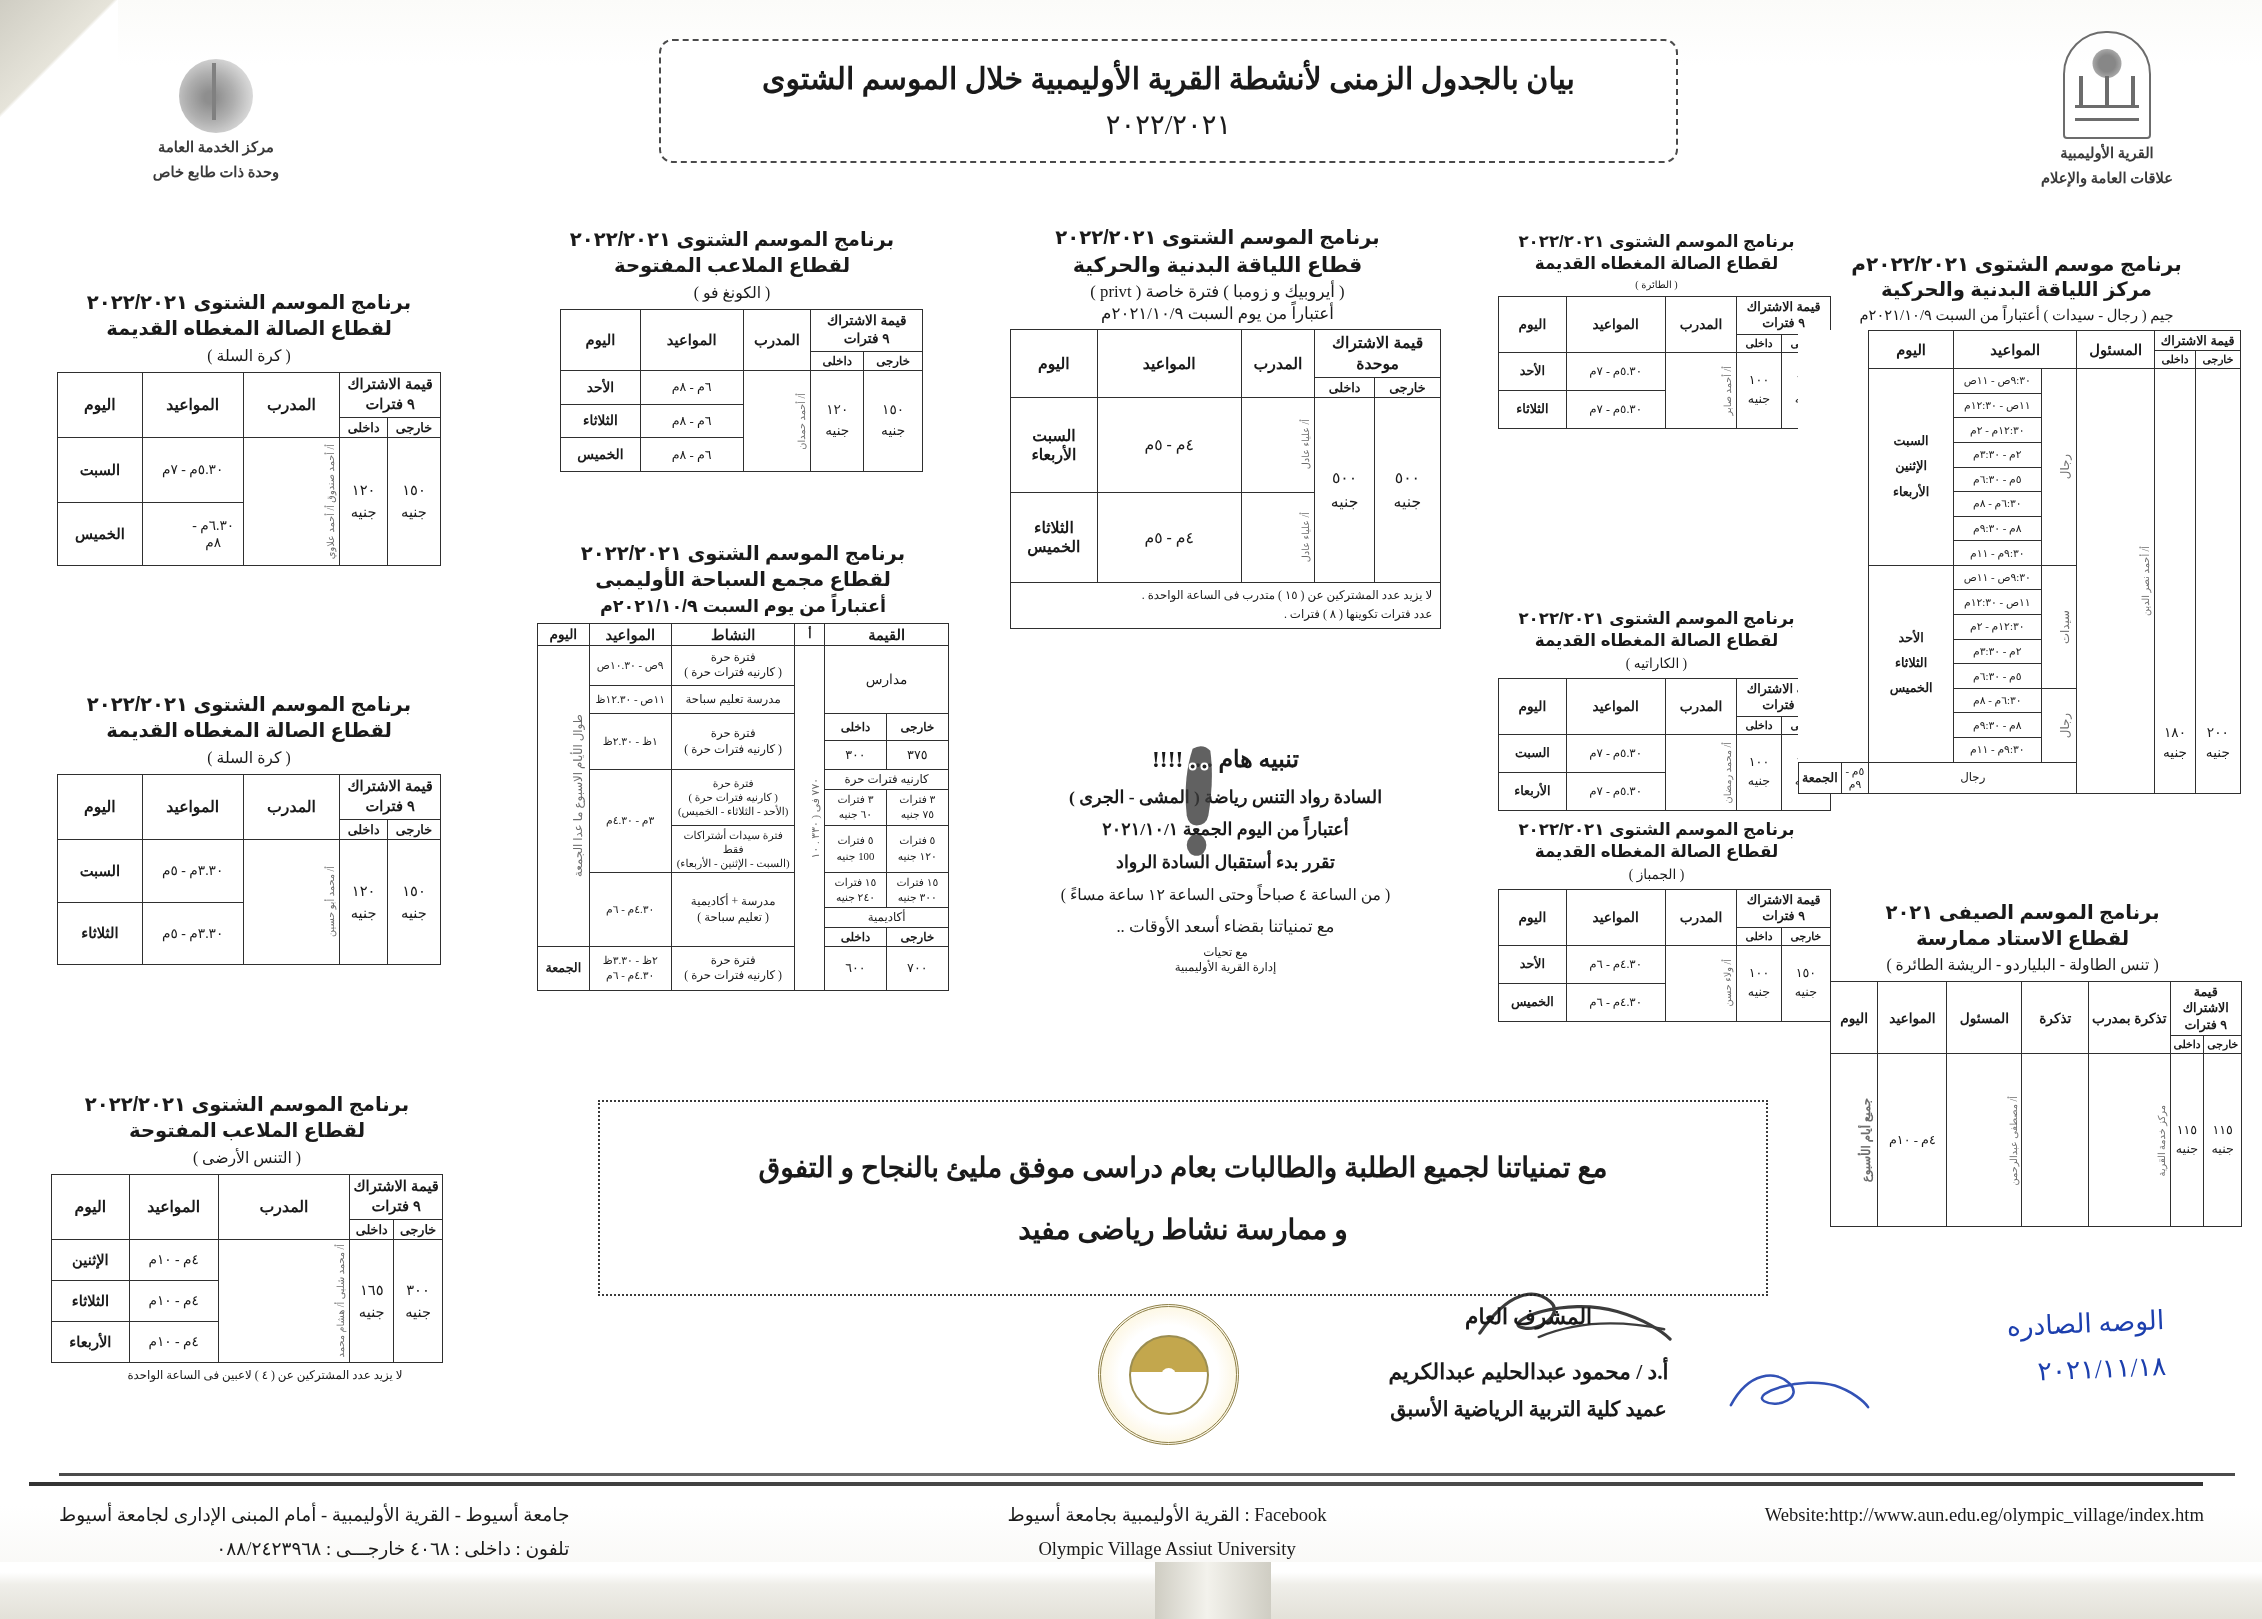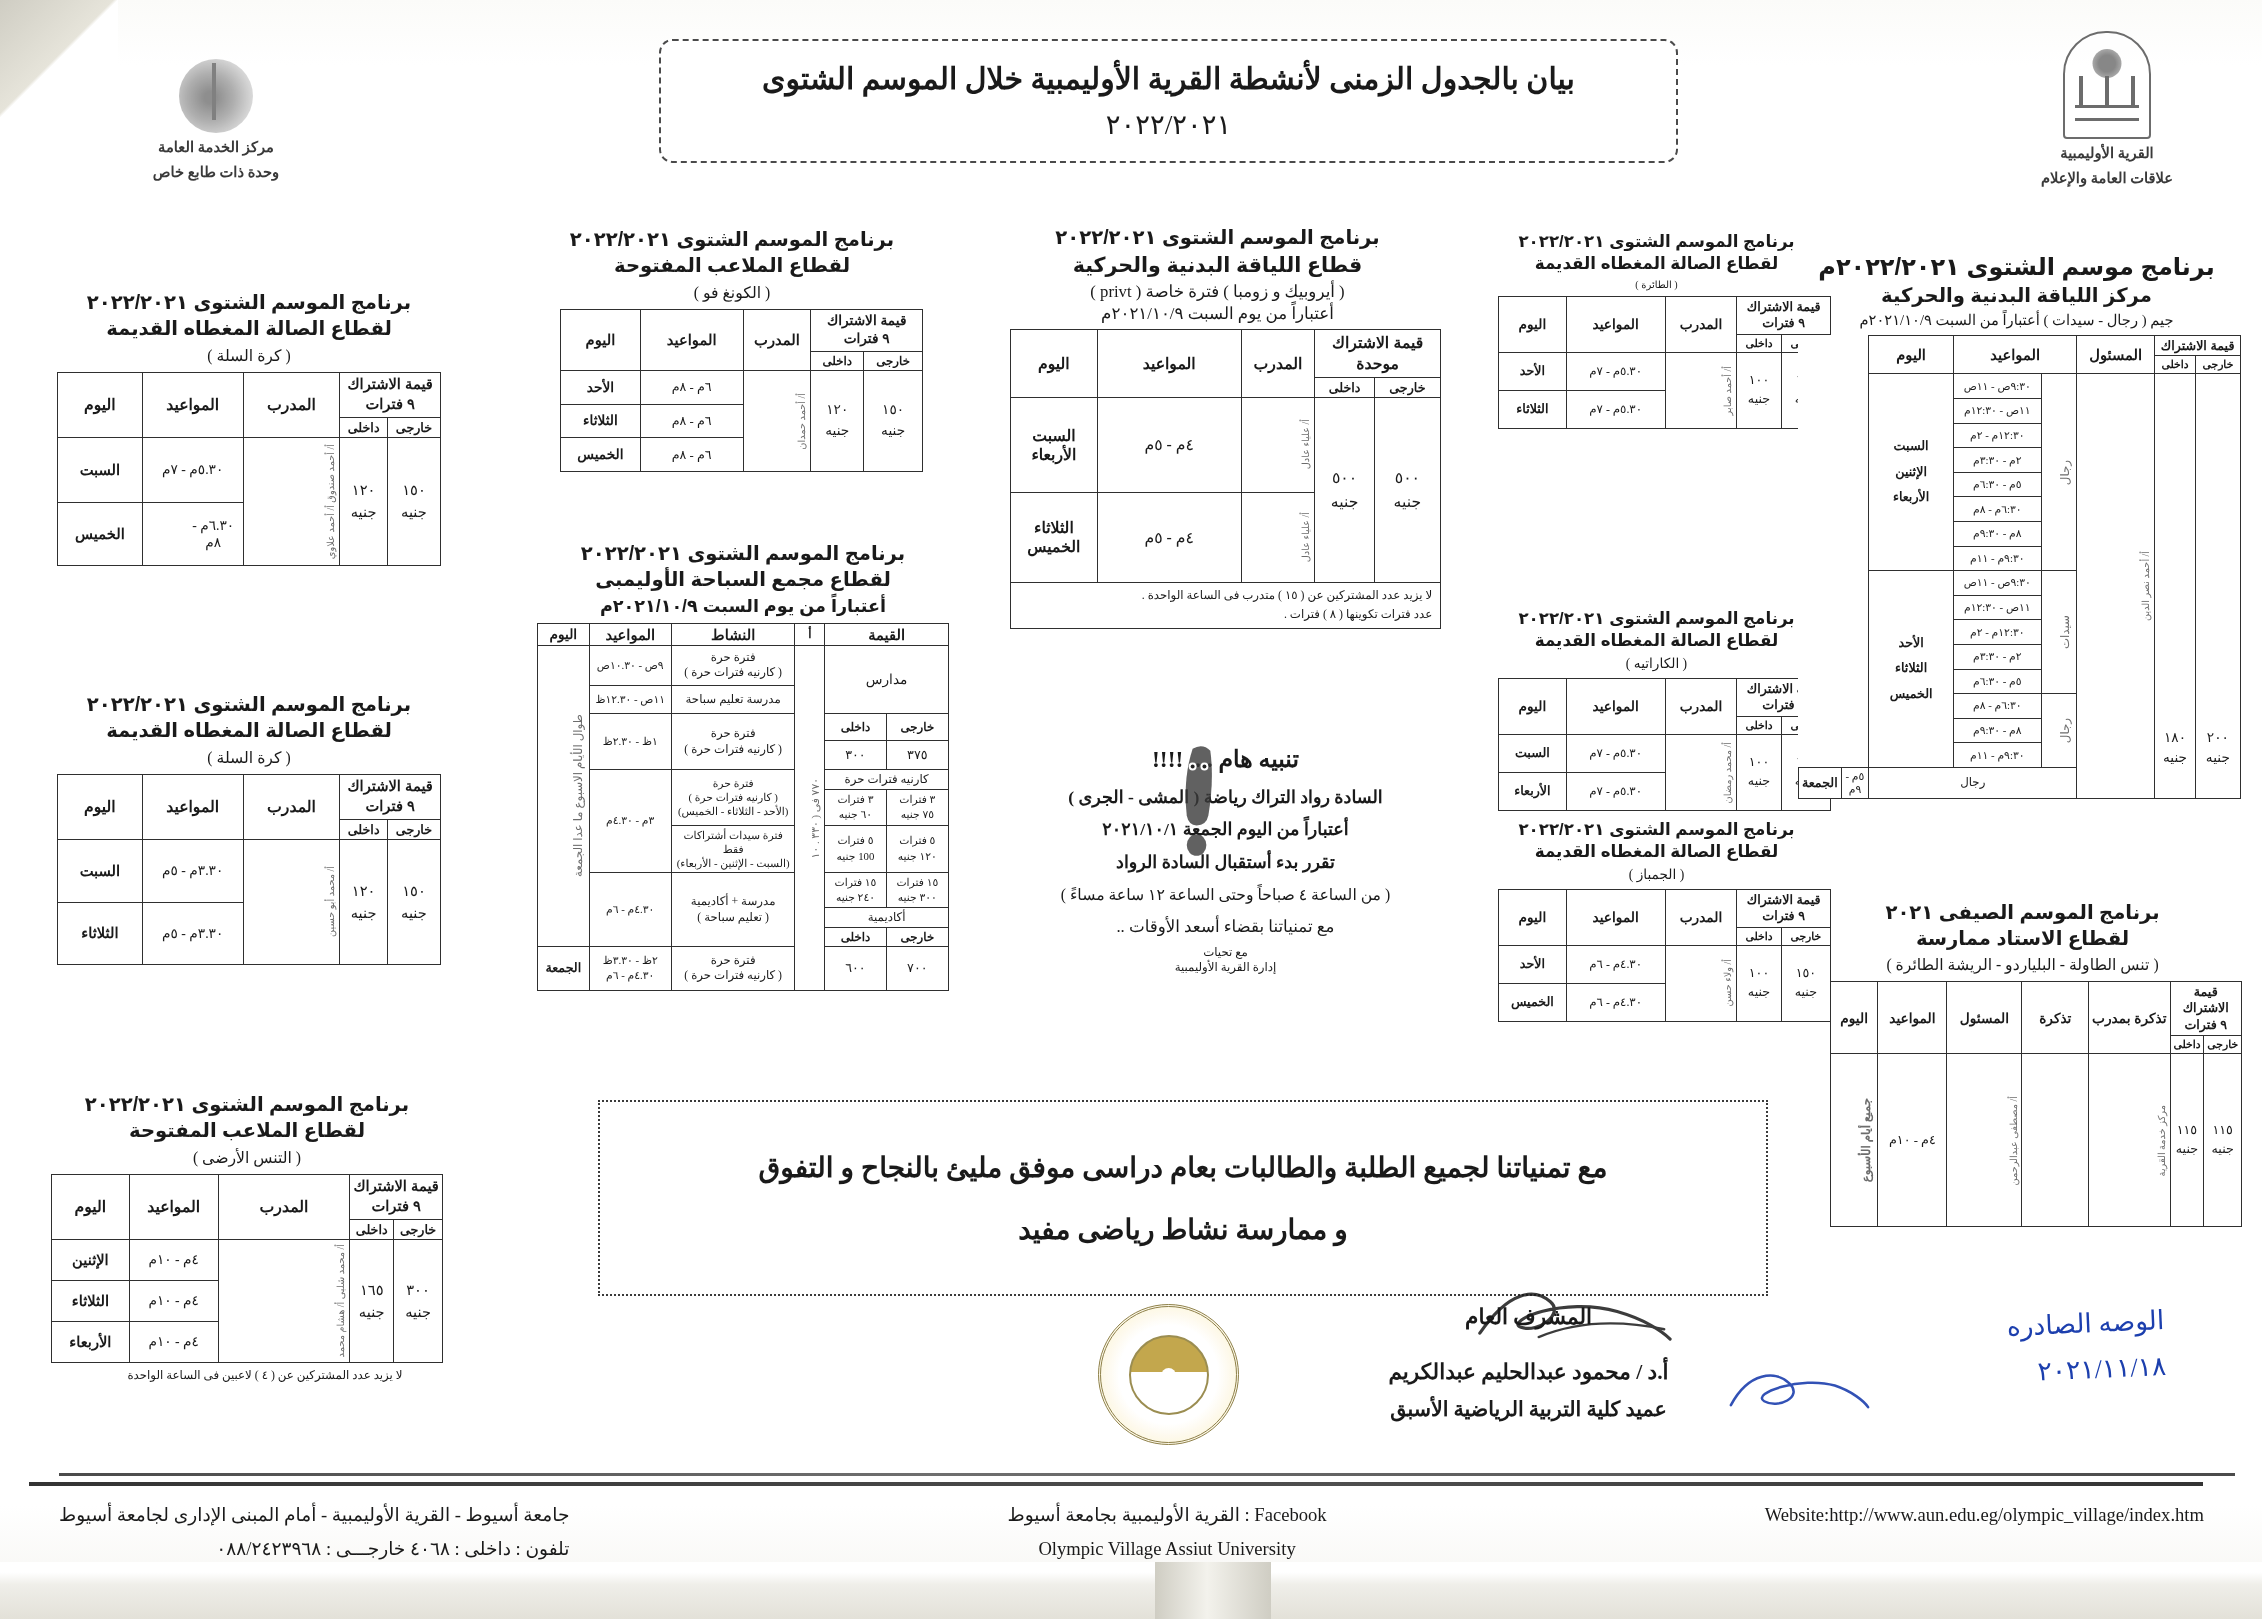--- a/index.html
+++ b/index.html
@@ -532,21 +532,21 @@
           <div>لا يزيد عدد المشتركين عن ( ١٥ ) متدرب فى الساعة الواحدة .</div>
           <div>عدد فترات تكوينها ( ٨ ) فترات .</div>
         </td>
       </tr>
     </tbody>
       </table>
   </div>
 
   <div class="blk ar" style="left:1000px;top:745px;width:451px;text-align:center;">
     <div style="font-size:23.5px;font-weight:bold;font-family:'Liberation Serif',serif;">تنبيه هام .... !!!!</div>
-    <div style="margin-top:13.7px;font-size:17.6px;font-weight:bold;">السادة رواد التراك رياضة ( المشى - الجرى )</div>
+    <div style="margin-top:13.7px;font-size:17.6px;font-weight:bold;">السادة رواد التنس رياضة ( المشى - الجرى )</div>
     <div style="margin-top:11.8px;font-size:17.6px;font-weight:bold;">أعتباراً من اليوم الجمعة ٢٠٢١/١٠/١</div>
     <div style="margin-top:11.8px;font-size:17.6px;font-weight:bold;">تقرر بدء أستقبال السادة الرواد</div>
     <div style="margin-top:11.8px;font-size:15.7px;">( من الساعة ٤ صباحاً وحتى الساعة ١٢ ساعة مساءً )</div>
     <div style="margin-top:11.8px;font-size:16.7px;">مع تمنياتنا بقضاء أسعد الأوقات ..</div>
     <div style="margin-top:7.8px;font-size:11.8px;text-align:center;">مع تحيات</div>
     <div style="font-size:11.8px;text-align:center;">إدارة القرية الأوليمبية</div>
     <svg class="blk" style="left:169px;top:-7.8px;width:63px;height:167px;" viewBox="0 0 64 170">
       <path d="M24 12 q10 -6 18 2 q4 30 -2 66 q-2 10 -12 10 q-8 0 -10 -10 q-4 -38 6 -68z" fill="#3a3a3a" opacity=".8"></path>
       <ellipse cx="28" cy="110" rx="10" ry="11" fill="#3a3a3a" opacity=".8"></ellipse>
       <circle cx="24" cy="30" r="4" fill="#fff"></circle>
@@ -676,21 +676,21 @@
       </tr>
       <tr style="height:35px;">
         <td style="font-size:11.8px;">٤.٣٠م - ٦م</td>
         <td style="font-size:12.7px;font-weight:bold;">الخميس</td>
       </tr>
     </tbody>
       </table>
   </div>
 
   <div class="blk" style="left:1792px;top:251px;width:449px;">
-    <div class="ttl ar" style="font-size:24px;">برنامج موسم الشتوى ٢٠٢٢/٢٠٢١م</div>
+    <div class="ttl ar" style="font-size:20px;">برنامج موسم الشتوى ٢٠٢٢/٢٠٢١م</div>
     <div class="ttl ar" style="font-size:19.6px;">مركز اللياقة البدنية والحركية</div>
     <div class="sub ar" style="font-size:14.7px;margin-top:2.9px;">جيم ( رجال - سيدات ) أعتباراً من السبت ٢٠٢١/١٠/٩م</div>
     <table class="sch ar" style="width:443px;margin-top:4.9px;">
       <tbody>
           <tr>
         <th colspan="2" style="width:102px;font-size:12.7px;">قيمة الاشتراك</th>
         <th rowspan="2" style="width:71px;font-size:14.7px;">المسئول</th>
         <th rowspan="2" colspan="2" style="width:192px;font-size:14.7px;">المواعيد</th>
         <th rowspan="2" style="width:78px;font-size:14.7px;">اليوم</th>
       </tr>

